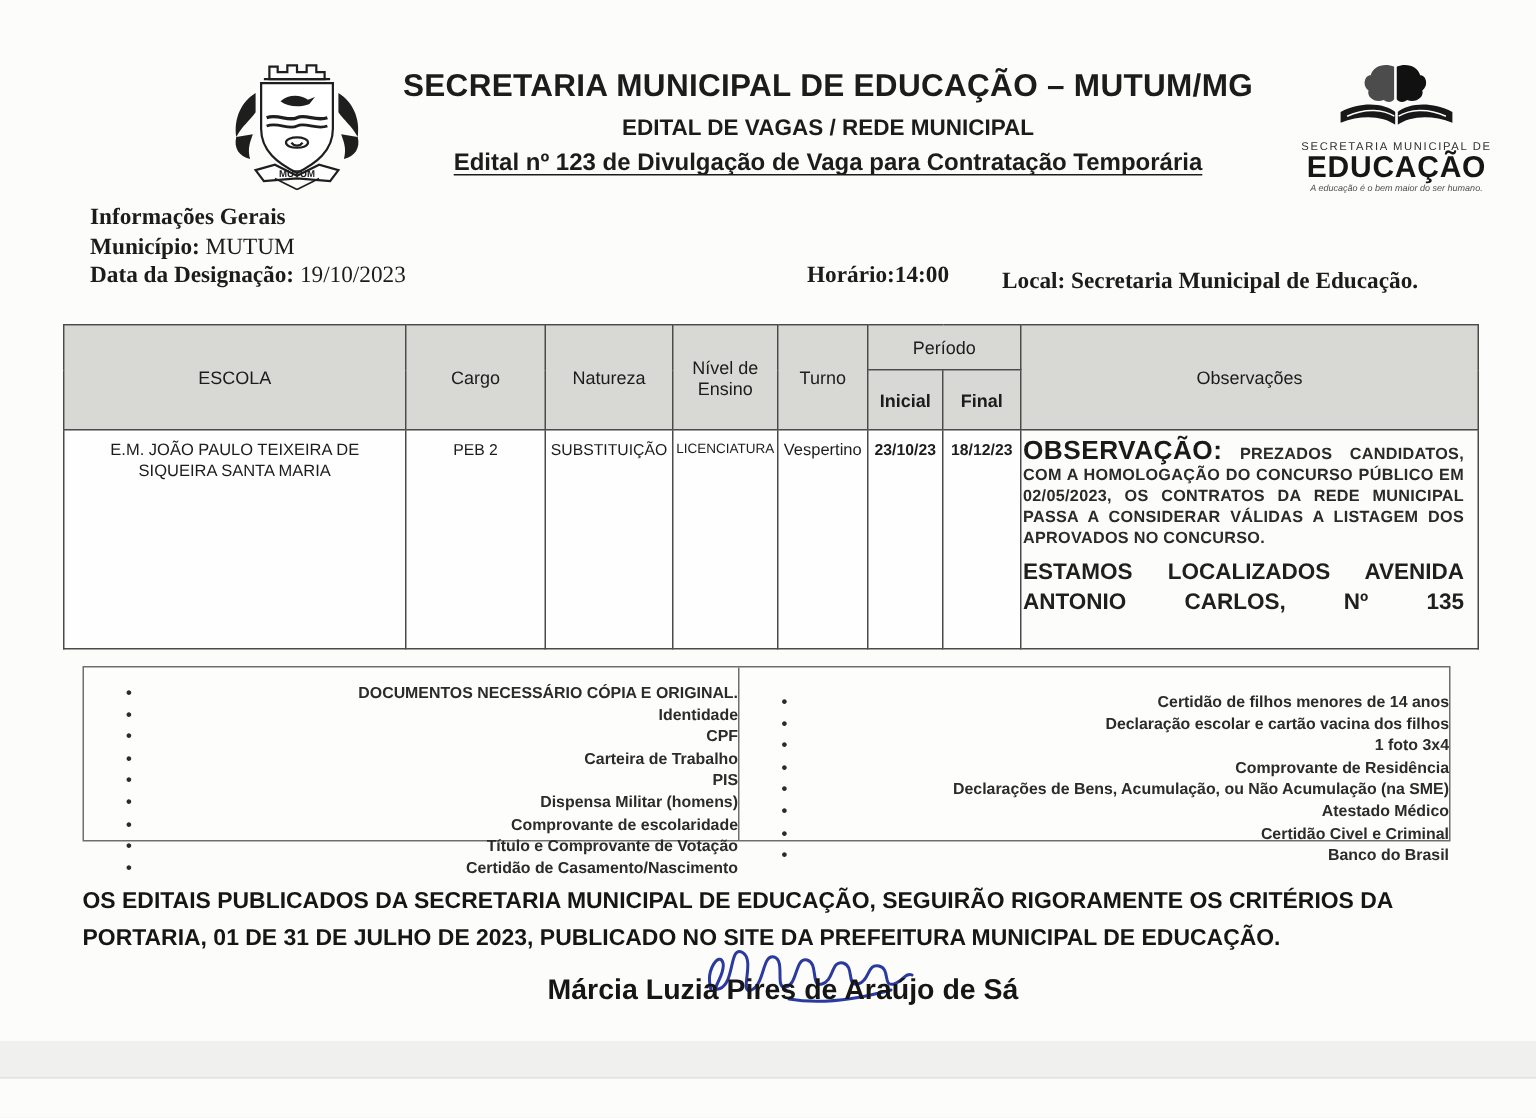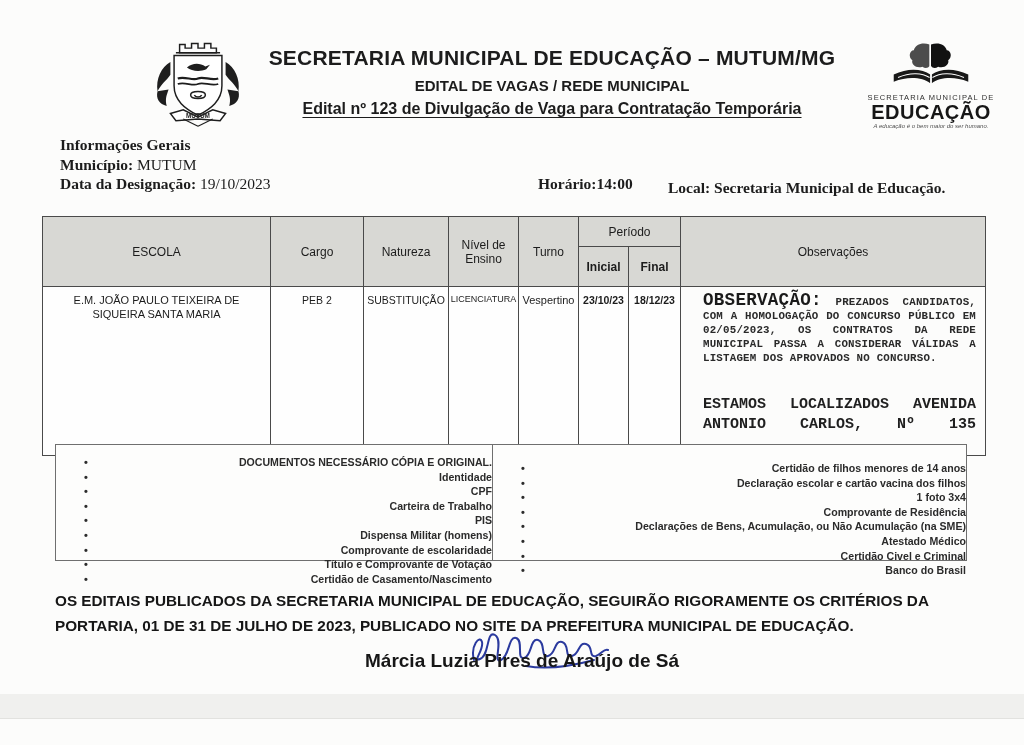--- a/index.html
+++ b/index.html
@@ -31,24 +31,24 @@
   table.vagas th, table.vagas td { border:1px solid #4a4a4a; }
   table.vagas thead th { background:#d8d8d4; font-size:12px; font-weight:normal; text-align:center; }
   th.th-main { height:70px; }
   th.th-periodo { height:30px; }
   th.th-sub { height:40px; font-weight:bold !important; }
   td.cell { vertical-align:top; text-align:center; padding-top:7px; font-size:10.5px; height:133px; background:#fefefe; }
   td.cell-escola { font-size:11px; line-height:13.5px; padding-left:8px; padding-right:8px; }
   td.cell-nivel { font-size:9px; }
   td.cell-turno { font-size:11px; }
   td.cell-date { font-size:10.5px; font-weight:bold; }
-  td.cell-obs { vertical-align:top; text-align:left; padding:6px 9px 0 22px;font-family:Liberation Mono, monospace; }
+  td.cell-obs { vertical-align:top; text-align:left; padding:6px 9px 0 1px; }
   .obs-para { text-align:justify; font-size:10.8px; font-weight:bold; line-height:14px; letter-spacing:.2px; color:#2a2a2a; }
   .obs-title { font-size:17.5px; font-weight:bold; letter-spacing:.3px; color:#1a1a1a; }
-  .obs-address { margin-top:30px; text-align:justify; font-size:15px; font-weight:bold; line-height:20px; color:#1f1f1f; }
+  .obs-address { margin-top:6px; text-align:justify; font-size:15px; font-weight:bold; line-height:20px; color:#1f1f1f; }
   .obs-address::after { content:""; display:inline-block; width:100%; }
 
   
   .docs-box { position:absolute; left:55px; top:444px; width:912px; height:117px; border:1px solid #6f6f6f; display:flex; background:#fdfdfc; }
   .docs-col { padding:10px 0 0 14px; }
   .docs-col-left { width:437px; border-right:1px solid #6f6f6f; }
   .docs-col-right { width:473px; padding-top:16px; }
   ul.doc-list { list-style:none; }
   ul.doc-list li { position:relative; padding-left:48px; font-size:10.6px; font-weight:bold; line-height:14.6px; color:#2b2b2b;text-align:right; }
   ul.doc-list li::before { content:"•"; position:absolute; left:14px; top:0; font-size:11px; }

